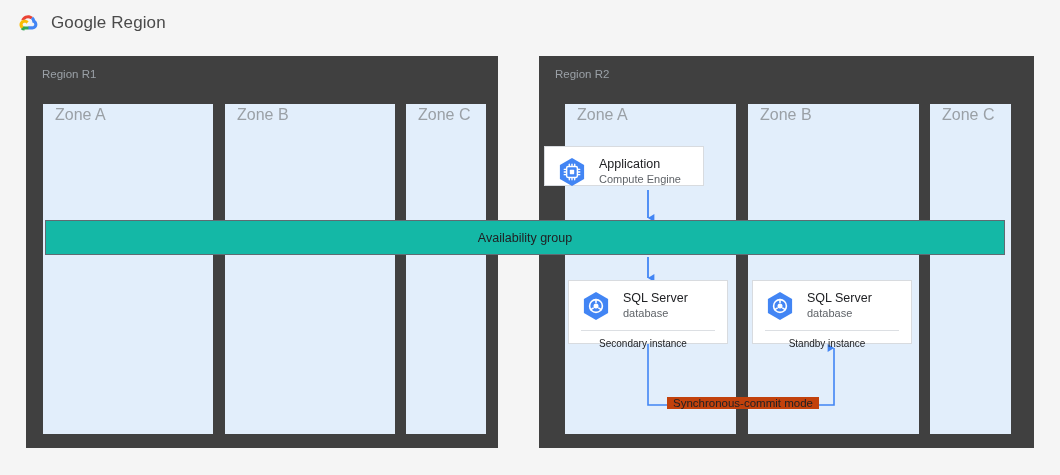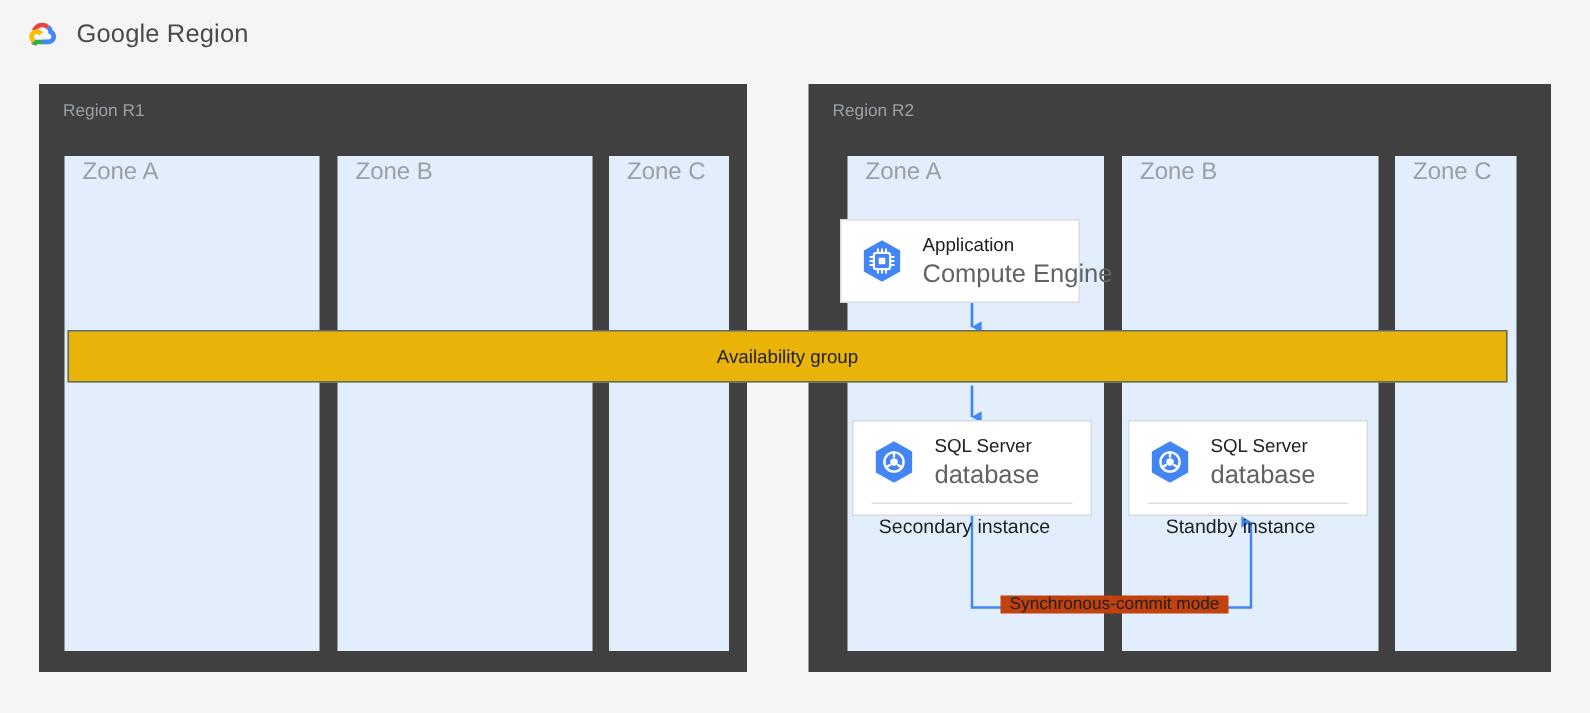--- a/index.html
+++ b/index.html
@@ -70,21 +70,21 @@
     color: #9aa0a6;
     white-space: nowrap;
   }
 
   
   #avail-group {
     position: absolute;
     left: 45px; top: 176px;
     width: 960px;
     height: 35px;
-    background: #eab308;
+    background: #14b8a6;
     border: 1.4px solid #5f6b72;
     box-sizing: border-box;
     display: flex;
     align-items: center;
     justify-content: center;
     z-index: 6;
   }
   #avail-group .ag-label {
     font-size: 12.5px;
     color: #202124;
@@ -100,30 +100,30 @@
   }
   .card-top {
     display: flex;
     align-items: center;
     padding: 9px 10px 8px 11px;
     gap: 11px;
   }
   .card-icon { width: 32px; height: 32px; flex: none; display:block; }
   .card-text { display: flex; flex-direction: column; line-height: 1.25; }
   .card-title { font-size: 12.5px; color: #202124; white-space: nowrap; }
-  .card-sub   { font-size: 17px; color: #5f6368; white-space: nowrap; }
+  .card-sub   { font-size: 11px; color: #5f6368; white-space: nowrap; }
   .card-divider {
     height: 1px;
     background: #dcdfe3;
     margin: 0 12px;
   }
   .card-footer {
     padding: 7px 10px 7px 0;
     text-align: center;
-    font-size: 13px;
+    font-size: 10px;
     color: #202124;
     white-space: nowrap;
   }
 
   
   #connectors {
     position: absolute;
     left: 0; top: 0;
     width: 1060px; height: 431px;
     z-index: 4;
@@ -206,21 +206,21 @@
 
     <path d="M648,300 L648,361 L834,361 L834,304" fill="none" stroke="#4285f4" stroke-width="1.6" marker-end="url(#arrowUp)"></path>
   </svg>
 
   <span id="sync-label" style="left:667px; top:353px;">Synchronous-commit mode</span>
 
   <div id="avail-group">
     <span class="ag-label">Availability group</span>
   </div>
 
-  <div class="card" style="left:560px; top:102px; width:160px; height:56px;">
+  <div class="card" style="left:544px; top:102px; width:160px; height:40px;">
     <div class="card-top">
       <span>
         <svg class="card-icon" viewBox="0 0 32 32" xmlns="http://www.w3.org/2000/svg">
           <path d="M16 2.1 L28.1 9 L28.1 23 L16 29.9 L3.9 23 L3.9 9 Z" fill="#4285f4"></path>
           <rect x="10.6" y="10.6" width="10.8" height="10.8" rx="1.6" fill="none" stroke="#ffffff" stroke-width="1.5"></rect>
           <rect x="13.8" y="13.8" width="4.4" height="4.4" rx="0.6" fill="#ffffff"></rect>
           <g stroke="#ffffff" stroke-width="1.3" stroke-linecap="round">
             <line x1="13.3" y1="8.2" x2="13.3" y2="10.3"></line>
             <line x1="16.0" y1="8.2" x2="16.0" y2="10.3"></line>
             <line x1="18.7" y1="8.2" x2="18.7" y2="10.3"></line>

